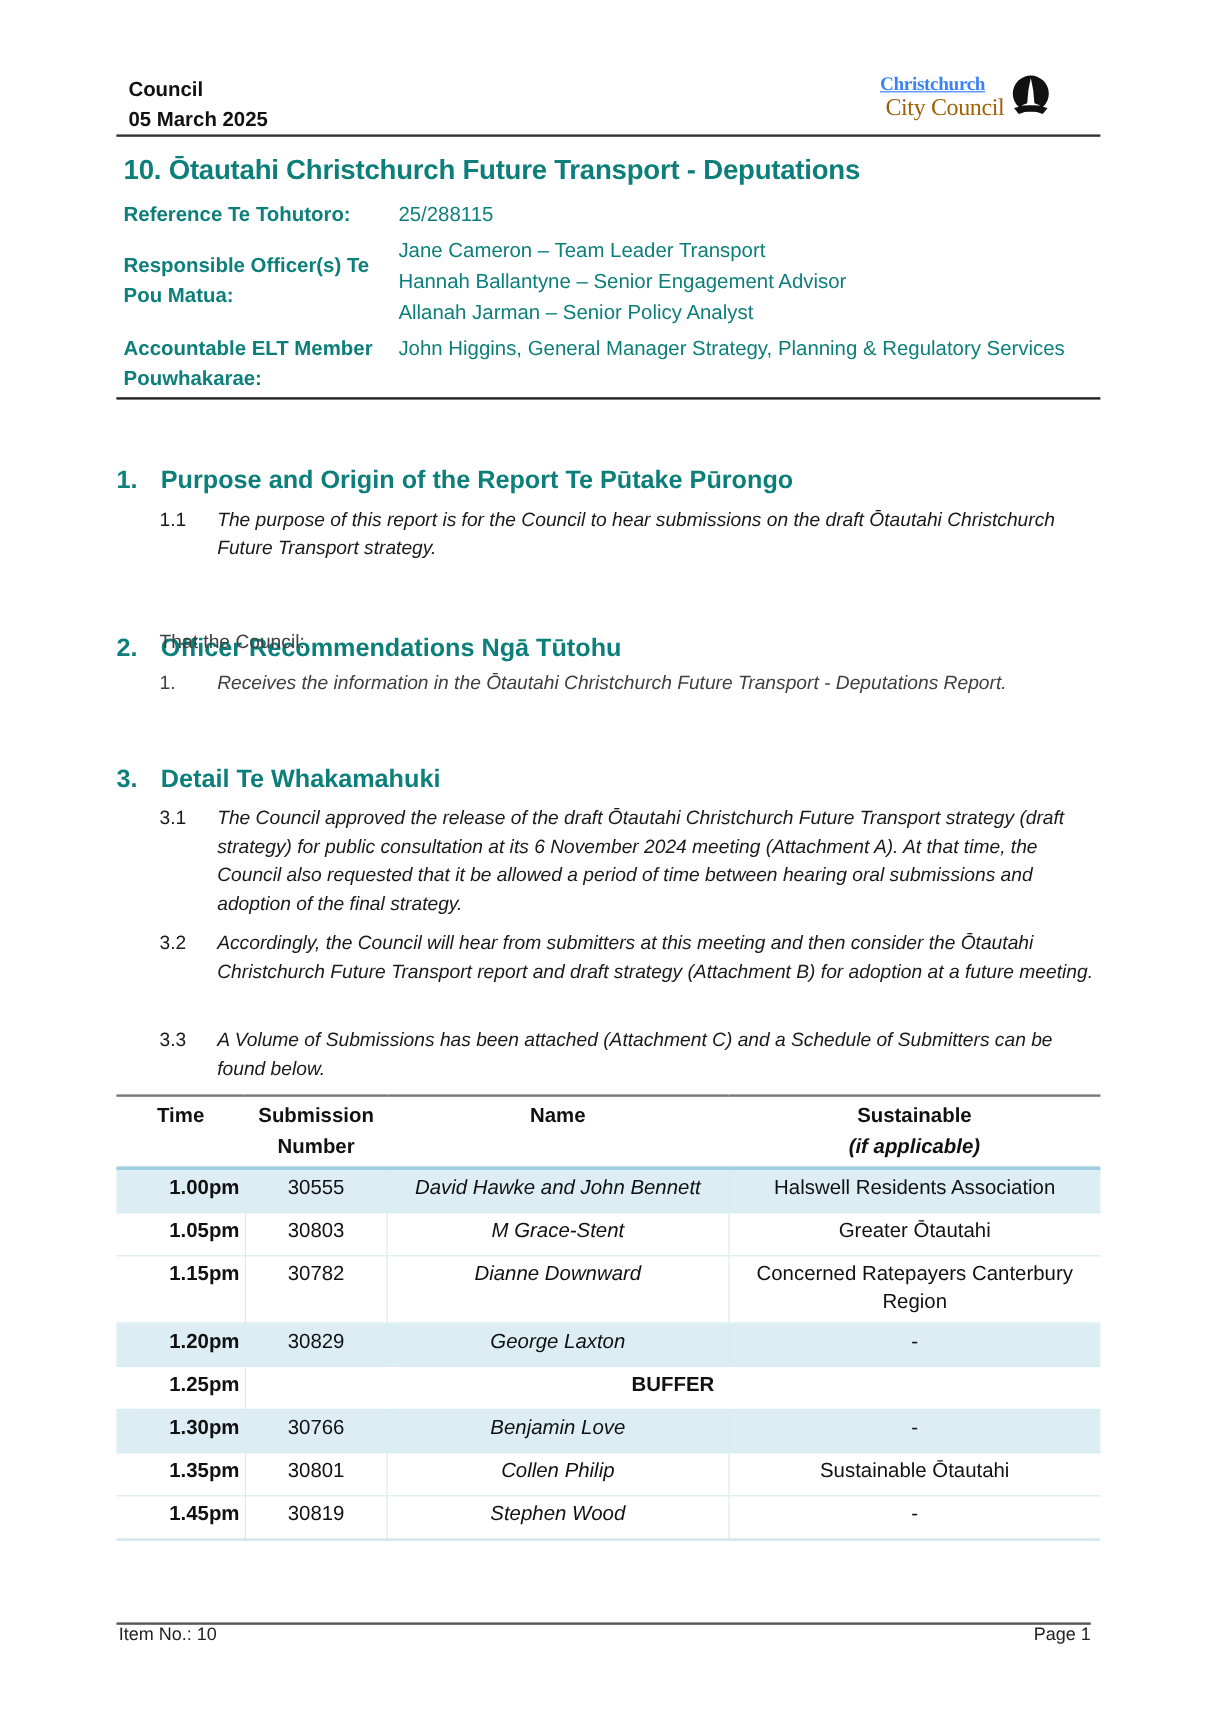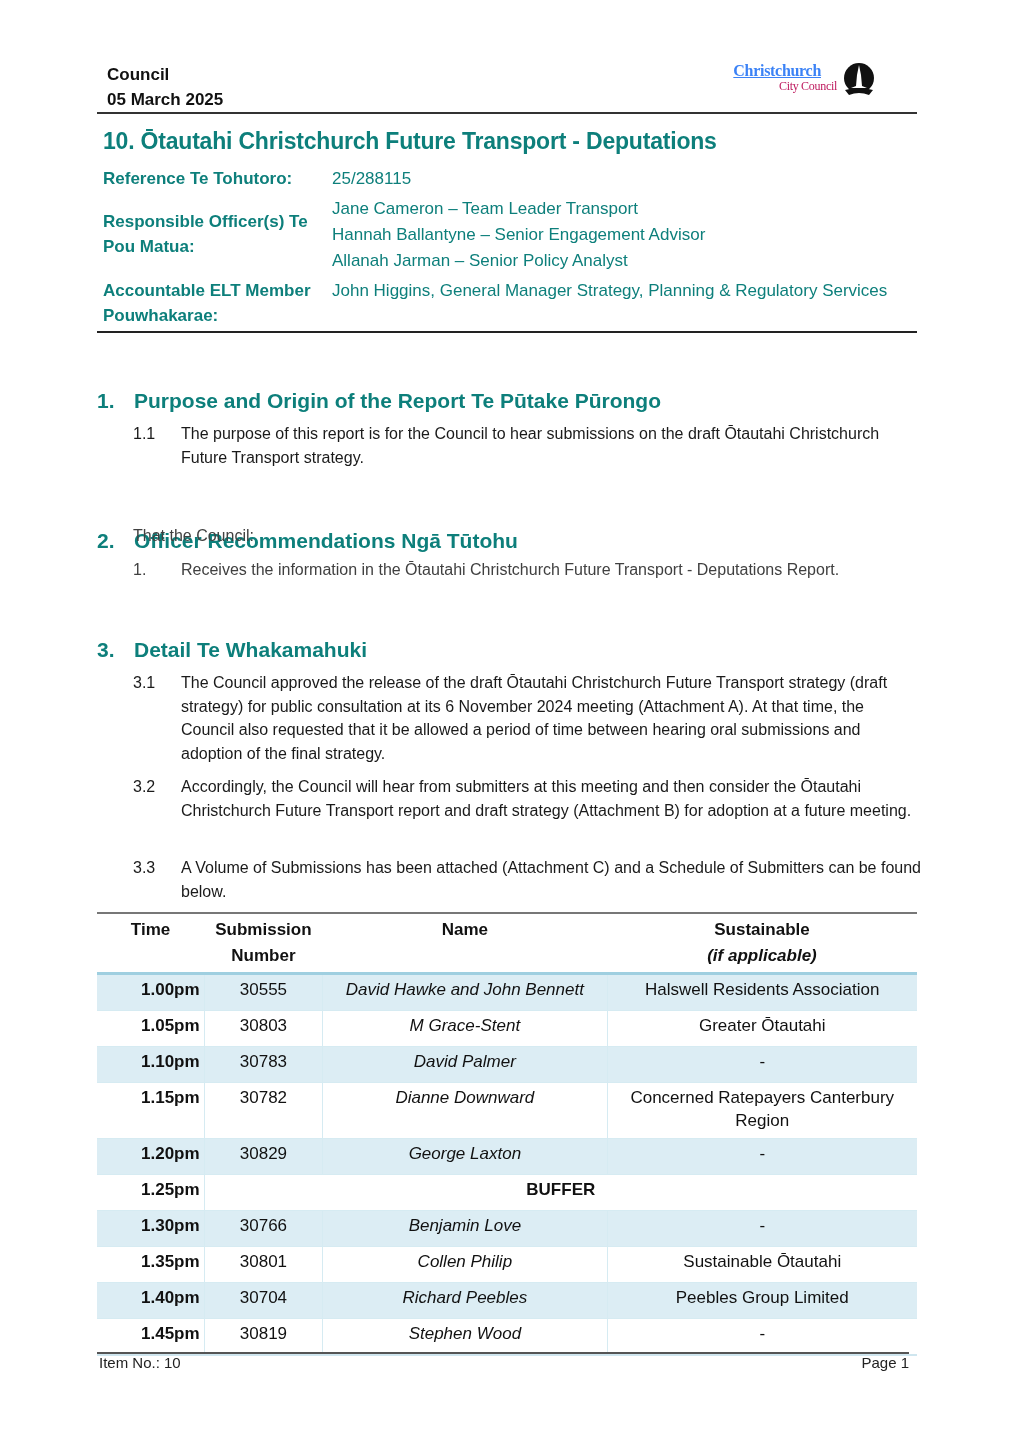--- a/index.html
+++ b/index.html
@@ -2,34 +2,34 @@
 <html><head>
 <meta charset="utf-8">
 <style>
   html, body { margin: 0; padding: 0; background: #ffffff; }
   body { width: 1012px; height: 1431px; position: relative; font-family: "Liberation Sans", sans-serif; color: #1a1a1a; }
   .page { position: absolute; left: 97px; top: 0; width: 820px; }
 
   .hdr { position: absolute; left: 10px; top: 62px; font-weight: bold; font-size: 17px; line-height: 25px; color: #111; }
   .logo { position: absolute; left: 650px; top: 62px; width: 150px; height: 40px; }
   .logo .l1 { position: absolute; right: 76px; top: 0; font-family: "Liberation Serif", serif; font-weight: bold; font-size: 16px; letter-spacing: -0.3px; color: #3b82f6; white-space: nowrap; text-decoration: underline; }
-  .logo .l2 { position: absolute; right: 60px; top: 17px; font-family: "Liberation Serif", serif; font-size: 12px; letter-spacing: -0.3px; color: #be185d; white-space: nowrap; }
+  .logo .l2 { position: absolute; right: 60px; top: 17px; font-family: "Liberation Serif", serif; font-size: 20px; letter-spacing: -0.3px; color: #a16207; white-space: nowrap; }
   .logo svg { position: absolute; right: 20px; top: 0; }
   .rule-top { position: absolute; left: 0; top: 112px; width: 820px; height: 2px; background: #333; }
   .title { position: absolute; left: 6px; top: 128px; font-size: 23px; font-weight: bold; color: #0d7f7b; letter-spacing: -0.2px; white-space: nowrap; }
   .meta { position: absolute; left: 6px; font-size: 17px; color: #0d7f7b; line-height: 25px; }
   .meta .lbl { position: absolute; left: 0; width: 225px; font-weight: bold; }
   .meta .val { position: absolute; left: 229px; width: 590px; }
   .rule-meta { position: absolute; left: 0; top: 331px; width: 820px; height: 2px; background: #222; }
 
   .h2 { position: absolute; left: 0; font-size: 21px; font-weight: bold; color: #0d7f7b; white-space: nowrap; }
   .h2 .num { display: inline-block; width: 37px; }
   .para { position: absolute; left: 36px; width: 785px; font-size: 16px; line-height: 23.5px; color: #1a1a1a; }
   .para .pn { position: absolute; left: 0; width: 48px; }
-  .para .pt { position: absolute; left: 48px; width: 740px; }
+  .para .pt { position: absolute; left: 48px; width: 740px; font-style: italic; }
   .blue { color: #404040; }
 
   table.sched { position: absolute; left: 0; top: 912px; width: 820px; border-collapse: collapse; font-size: 17px; }
   table.sched th { font-weight: bold; text-align: center; vertical-align: top; padding: 3px 4px; line-height: 26px; color: #111; }
   table.sched thead tr { border-top: 2px solid #777; border-bottom: 3px solid #9fcfe0; }
   table.sched td { text-align: center; vertical-align: top; padding: 3px 4px 6px; line-height: 23px; height: 26px; border-left: 1px solid #d6ebf2; color: #111; }
   table.sched td:first-child { border-left: none; font-weight: bold; padding-left: 44px; }
   table.sched td.name { font-style: italic; }
   table.sched tbody tr.shade td { background: #dcedf4; }
   table.sched tbody tr { border-bottom: 1px solid #d6ebf2; }
@@ -137,26 +137,20 @@
         <td>30555</td>
         <td class="name">David Hawke and John Bennett</td>
         <td>Halswell Residents Association</td>
       </tr>
       <tr>
         <td>1.05pm</td>
         <td>30803</td>
         <td class="name">M Grace-Stent</td>
         <td>Greater Ōtautahi</td>
       </tr>
-      <tr class="shade">
-        <td>1.10pm</td>
-        <td>30783</td>
-        <td class="name">David Palmer</td>
-        <td>-</td>
-      </tr>
       <tr>
         <td>1.15pm</td>
         <td>30782</td>
         <td class="name">Dianne Downward</td>
         <td>Concerned Ratepayers Canterbury Region</td>
       </tr>
       <tr class="shade">
         <td>1.20pm</td>
         <td>30829</td>
         <td class="name">George Laxton</td>
@@ -171,26 +165,20 @@
         <td>30766</td>
         <td class="name">Benjamin Love</td>
         <td>-</td>
       </tr>
       <tr>
         <td>1.35pm</td>
         <td>30801</td>
         <td class="name">Collen Philip</td>
         <td>Sustainable Ōtautahi</td>
       </tr>
-      <tr class="shade">
-        <td>1.40pm</td>
-        <td>30704</td>
-        <td class="name">Richard Peebles</td>
-        <td>Peebles Group Limited</td>
-      </tr>
       <tr>
         <td>1.45pm</td>
         <td>30819</td>
         <td class="name">Stephen Wood</td>
         <td>-</td>
       </tr>
     </tbody>
   </table>
 
   <div class="rule-foot"></div>

